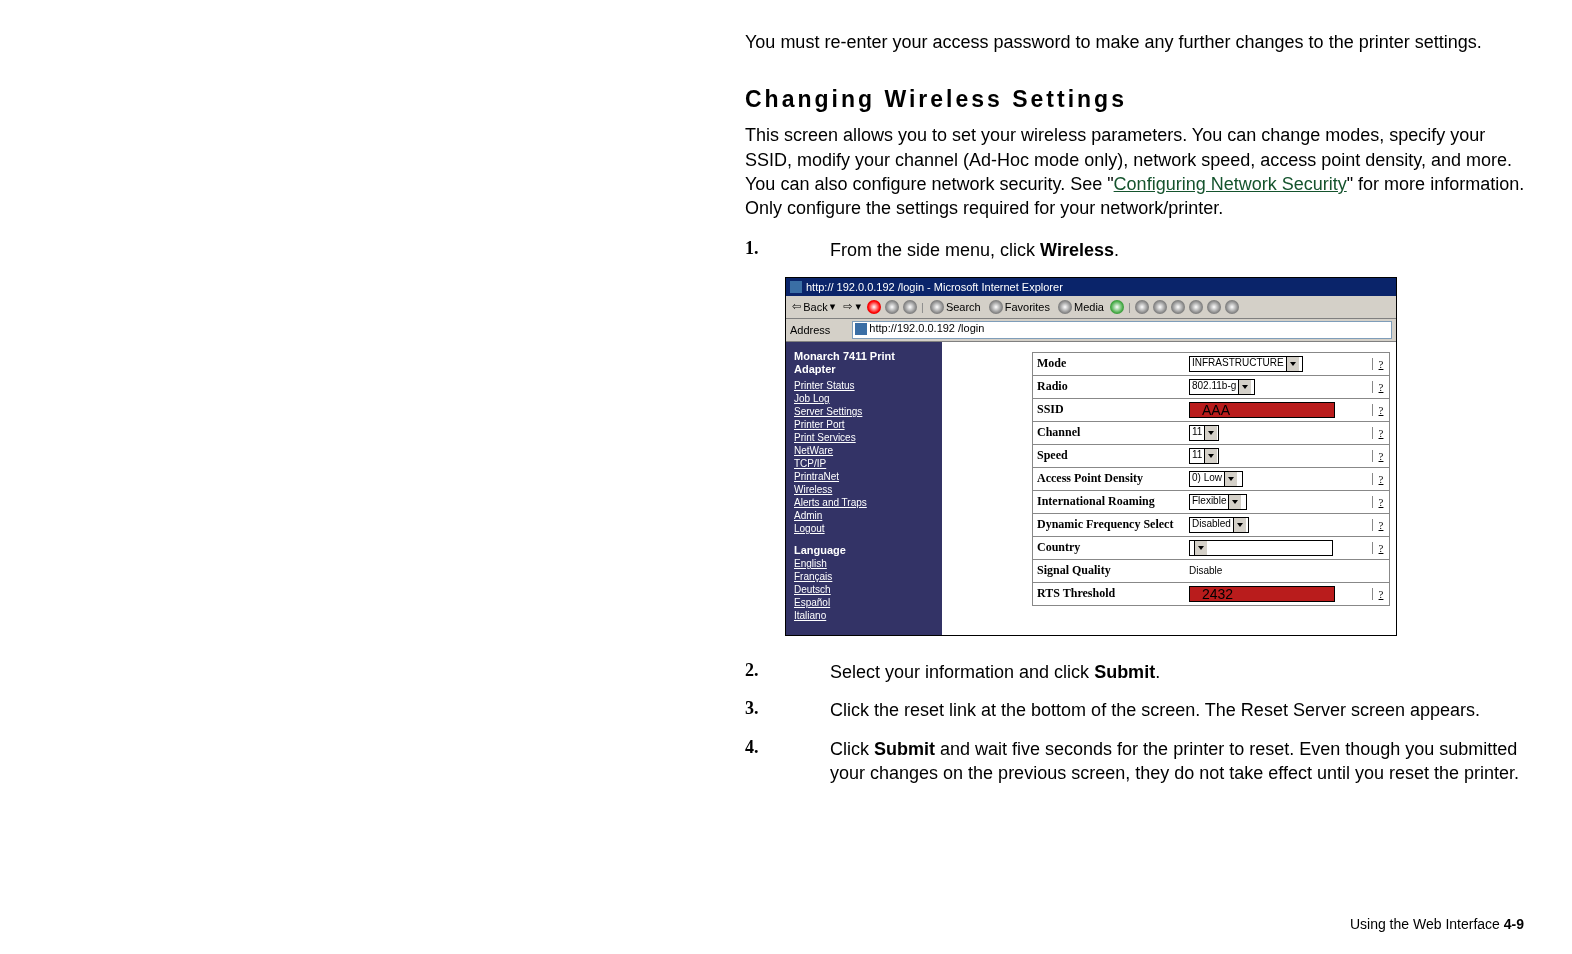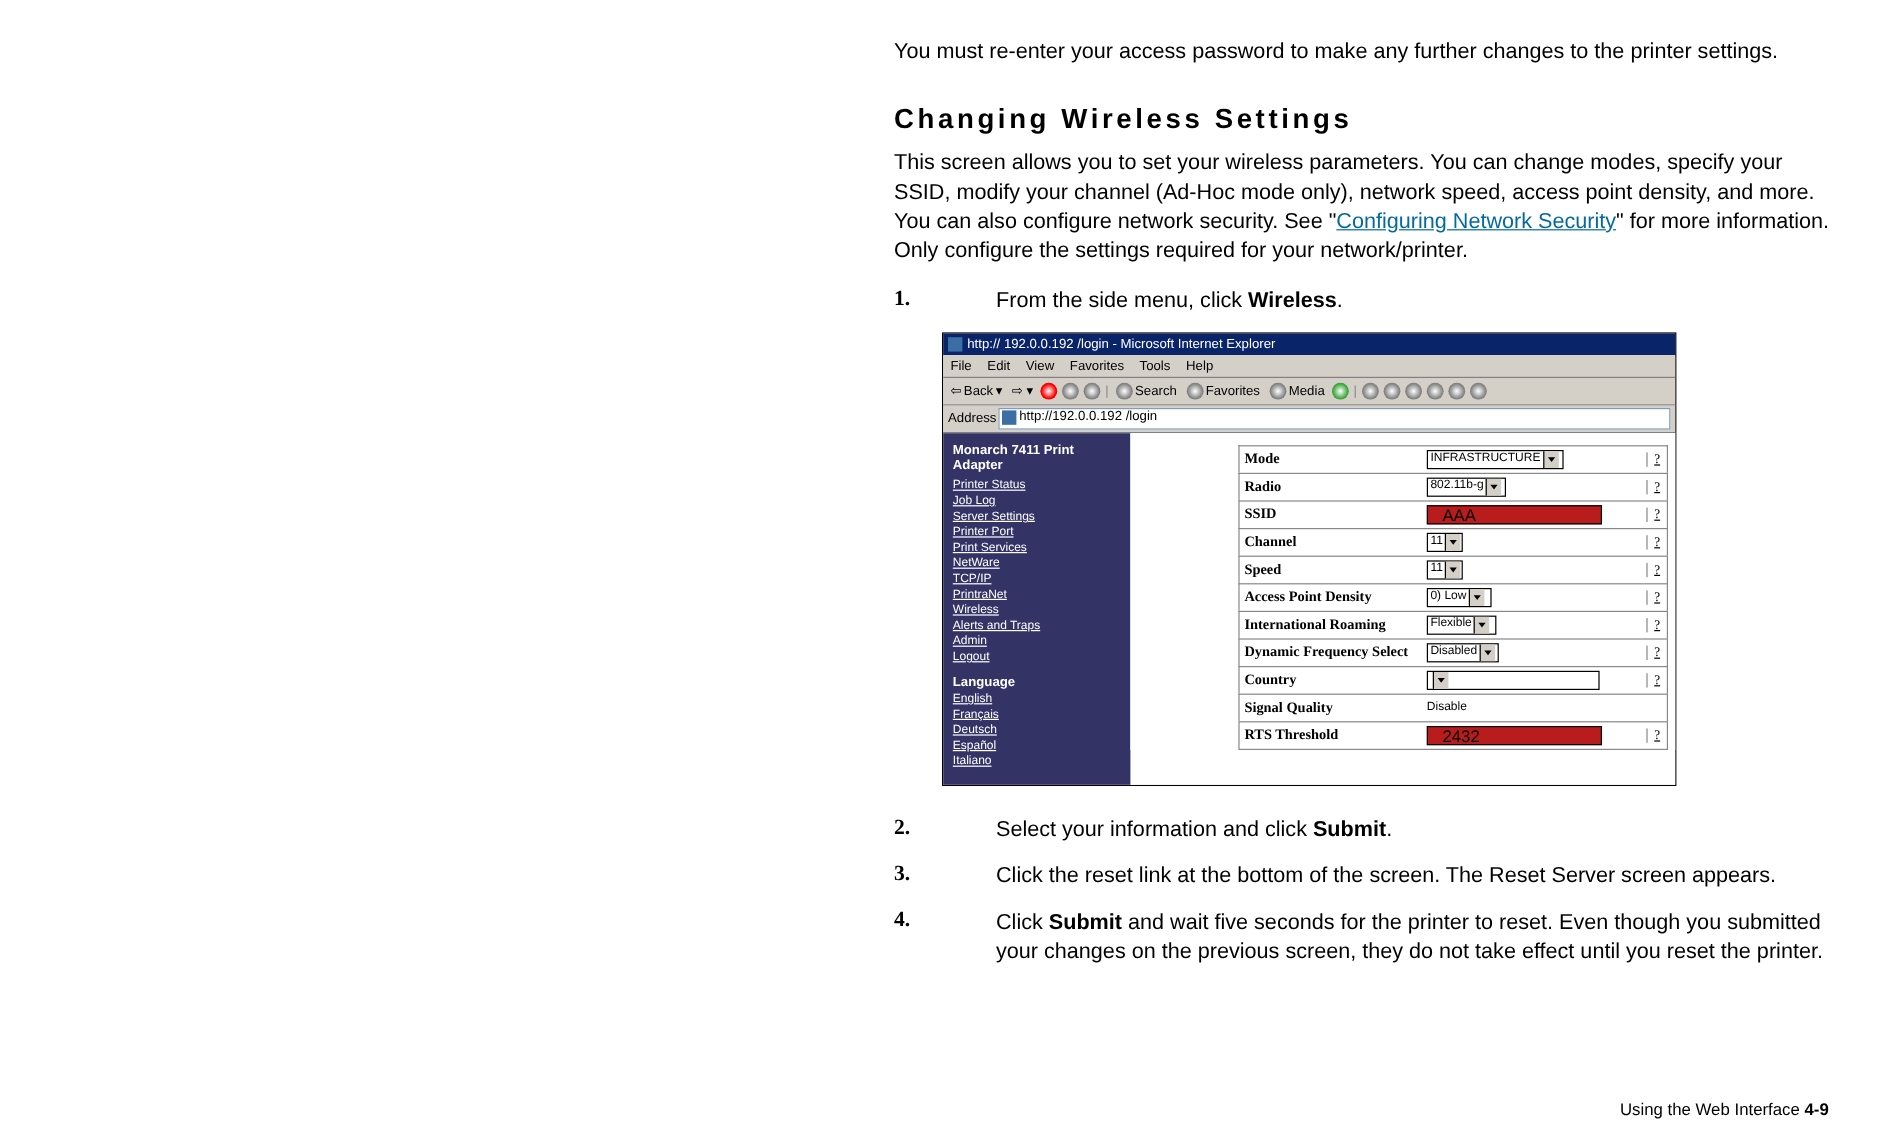--- a/index.html
+++ b/index.html
@@ -32,21 +32,21 @@
     font-size: 23px;
     letter-spacing: 3px;
     margin-top: 32px;
     margin-bottom: 10px;
   }
   .body-text {
     font-size: 18px;
     line-height: 1.35;
   }
   a.link {
-    color: #0369a1;
+    color: #14532d;
     text-decoration: underline;
   }
   ol.steps {
     list-style: none;
     padding: 0;
     margin: 18px 0 0 0;
   }
   ol.steps > li {
     display: flex;
     gap: 18px;
@@ -130,21 +130,21 @@
   }
   .ico-red { background: radial-gradient(circle,#fff 0,#f00 60%,#900 100%); }
   .ico-gray { background: radial-gradient(circle,#fff 0,#888 60%,#555 100%); }
   .ico-green { background: radial-gradient(circle,#fff 0,#4a4 60%,#262 100%); }
   .addressbar {
     background: #D4D0C8;
     height: 22px;
     display: flex;
     align-items: center;
     padding: 0 4px;
-    gap: 0;
+    gap: 20px;
     border-bottom: 1px solid #808080;
   }
   .addr-label {
     font-size: 11px;
     color: #000;
     background: #D4D0C8;
     padding-right: 2px;
   }
   .addr-input {
     flex: 1;
@@ -304,28 +304,20 @@
         <span>From the side menu, click </span><b>Wireless</b><span>.</span>
       </div>
     </li>
   </ol>
 
   <div class="shot-wrap">
     <div class="shot">
       <div class="titlebar">
         <span class="titlebar-icon"></span>
         <span>http:// 192.0.0.192 /login - Microsoft Internet Explorer</span>
-      </div>
-      <div class="menubar">
-        <span>File</span>
-        <span>Edit</span>
-        <span>View</span>
-        <span>Favorites</span>
-        <span>Tools</span>
-        <span>Help</span>
       </div>
       <div class="toolbar">
         <span class="tb-btn">⇦<span>Back</span> ▾</span>
         <span class="tb-btn">⇨ ▾</span>
         <span class="tb-ico ico-red"></span>
         <span class="tb-ico ico-gray"></span>
         <span class="tb-ico ico-gray"></span>
         <span style="color:#888">|</span>
         <span class="tb-btn">
               <span class="tb-ico ico-gray"></span>

